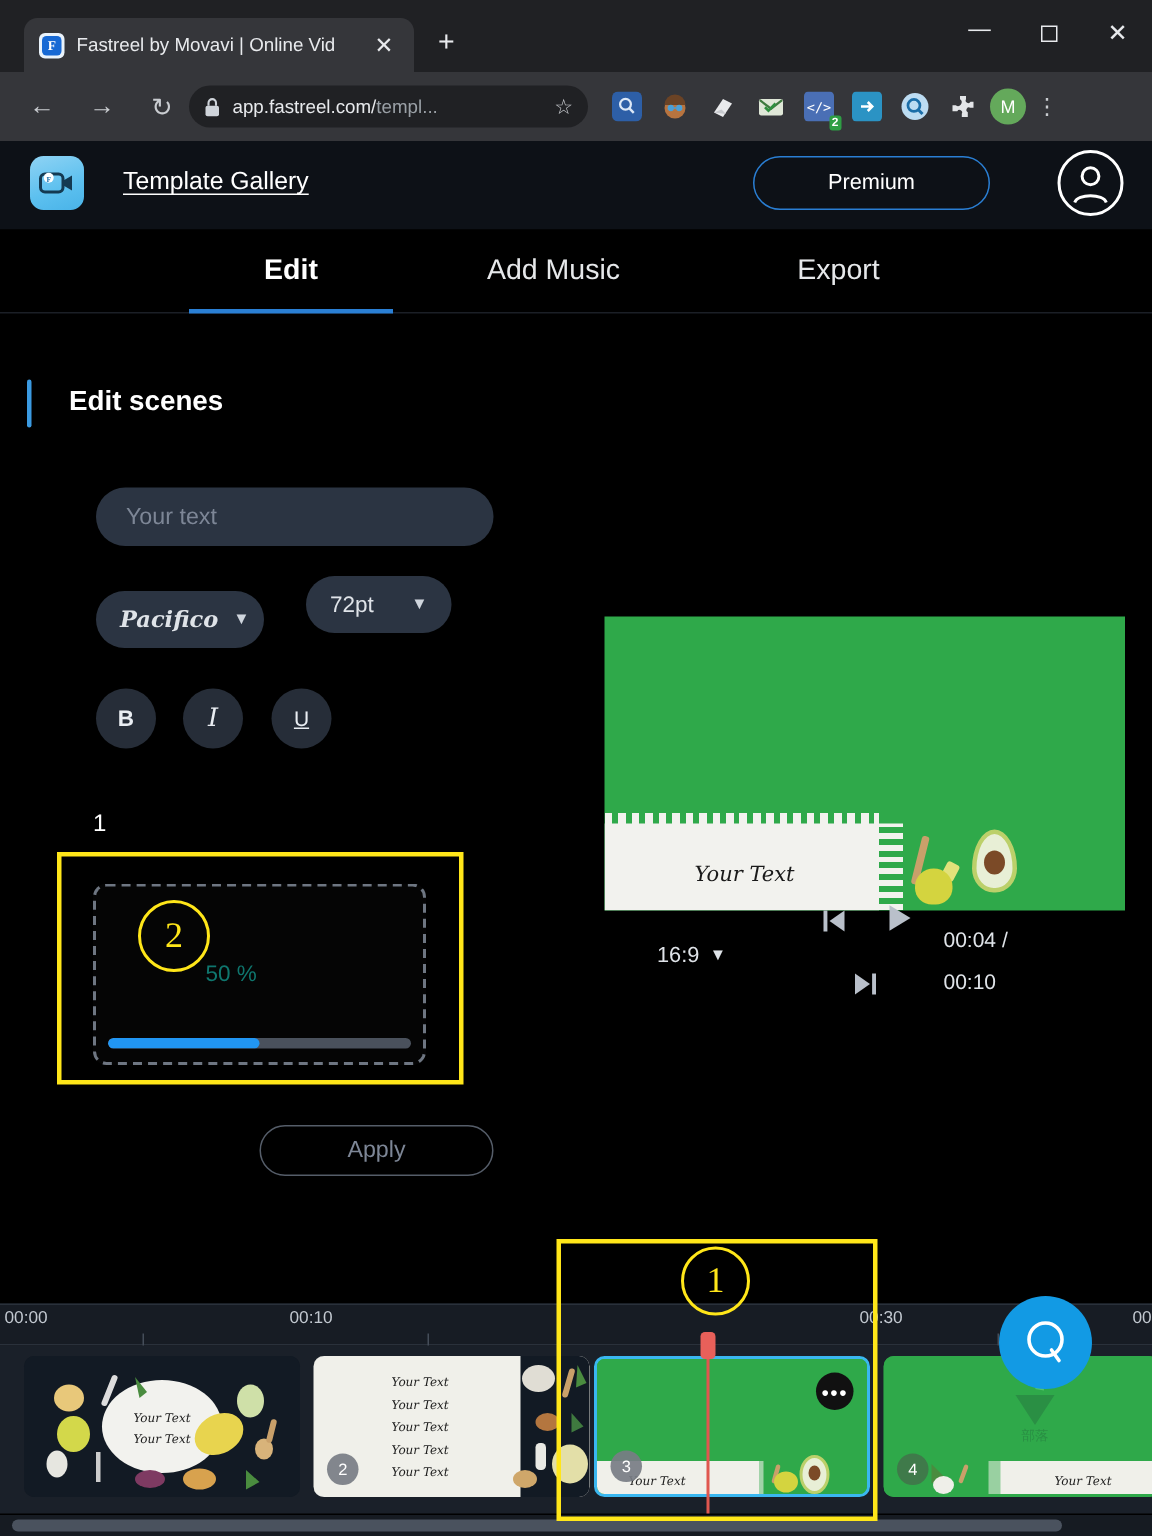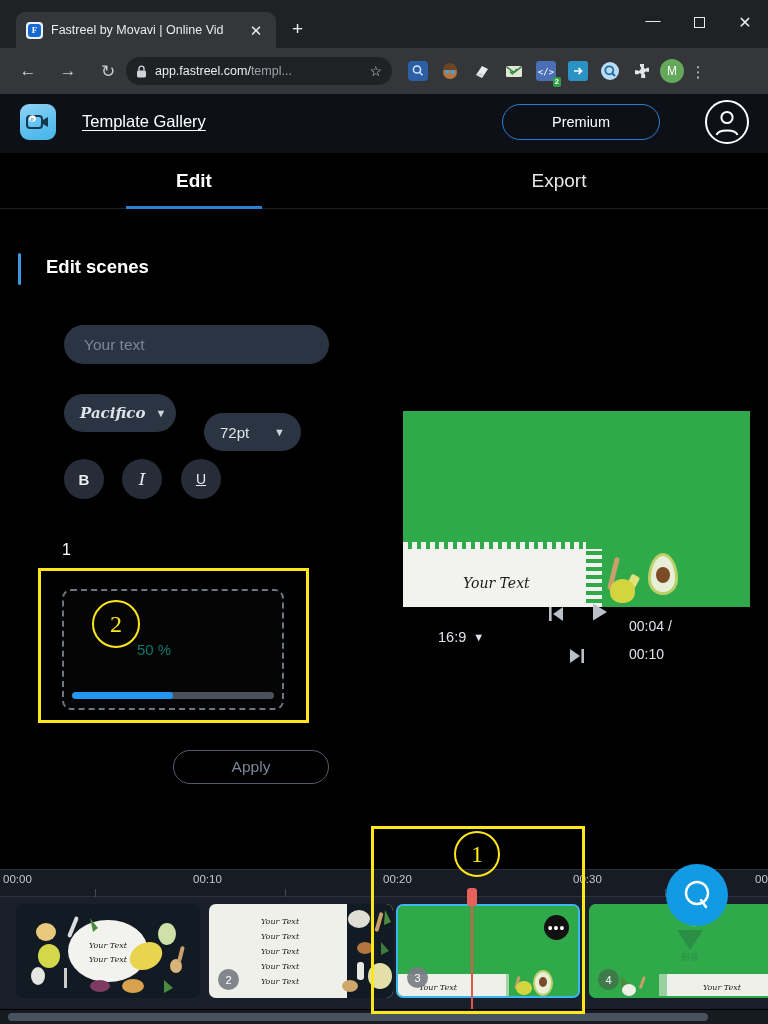--- a/index.html
+++ b/index.html
@@ -143,21 +143,21 @@
     display: flex; align-items: center; padding: 0 20px;
     color: #7d8696; font-size: 15.5px;
   }
   .pill {
     position: absolute; height: 38px; background: #2b3442; border-radius: 19px;
     display: flex; align-items: center; justify-content: space-between;
     padding: 0 16px; color: #dfe3e8; font-size: 15px; gap: 10px;
   }
   .pill-font { left: 64px; top: 394px; width: 112px; font-weight: bold; }
   .pill-font .lbl { font-family: "DejaVu Serif", serif; font-style: italic; font-size: 15px; }
-  .pill-size { left: 204px; top: 413px; width: 97px; }
+  .pill-size { left: 204px; top: 384px; width: 97px; }
   .chev { font-size: 11px; color: #cfd5dd; }
 
   .fmt-btn {
     position: absolute; top: 459px; width: 40px; height: 40px; border-radius: 50%;
     background: #262d38; display: flex; align-items: center; justify-content: center;
     color: #e9edf2; font-size: 15px;
   }
   .fmt-b { left: 64px; font-weight: bold; font-family: "Liberation Sans", sans-serif; }
   .fmt-i { left: 122px; font-style: italic; font-family: "DejaVu Serif", serif; font-size: 17px; }
   .fmt-u { left: 181px; text-decoration: underline; font-size: 14px; }
@@ -420,20 +420,23 @@
       <circle cx="23" cy="18.5" r="5.6" fill="none" stroke="#ffffff" stroke-width="2"></circle>
       <path d="M12.5 36c1.8-6 19.2-6 21 0" fill="none" stroke="#ffffff" stroke-width="2"></path>
     </svg>
   </div>
 
   <div class="app-tabs">
     <div class="app-tab active" style="left:126px;width:136px;">
       <span>Edit</span>
       <div class="underline"></div>
     </div>
+    <div class="app-tab" style="left:285px;width:168px;">
+      <span>Add Music</span>
+    </div>
     <div class="app-tab" style="left:495px;width:128px;">
       <span>Export</span>
     </div>
   </div>
 
   <div class="section-bar"></div>
   <div class="section-title">Edit scenes</div>
 
   <div class="text-input">
     <span>Your text</span>
@@ -504,24 +507,20 @@
   <div class="annot-box" style="left:371px;top:826px;width:214px;height:188px;z-index:15;"></div>
   <div class="annot-circle" style="left:454px;top:831px;width:46px;height:46px;z-index:16;">1</div>
 
   <div class="ruler">
     <div class="tick" style="left:0px;width:190px;">
       <div class="lbl">00:00</div>
       <div class="mark half"></div>
     </div>
     <div class="tick" style="left:190px;width:190px;">
       <div class="lbl">00:10</div>
-      <div class="mark half"></div>
-    </div>
-    <div class="tick" style="left:380px;width:190px;">
-      <div class="lbl">00:20</div>
       <div class="mark half"></div>
     </div>
     <div class="tick" style="left:570px;width:190px;">
       <div class="lbl">00:30</div>
       <div class="mark half"></div>
     </div>
     <div class="tick" style="left:752px;width:30px;">
       <div class="lbl">00:</div>
     </div>
   </div>

